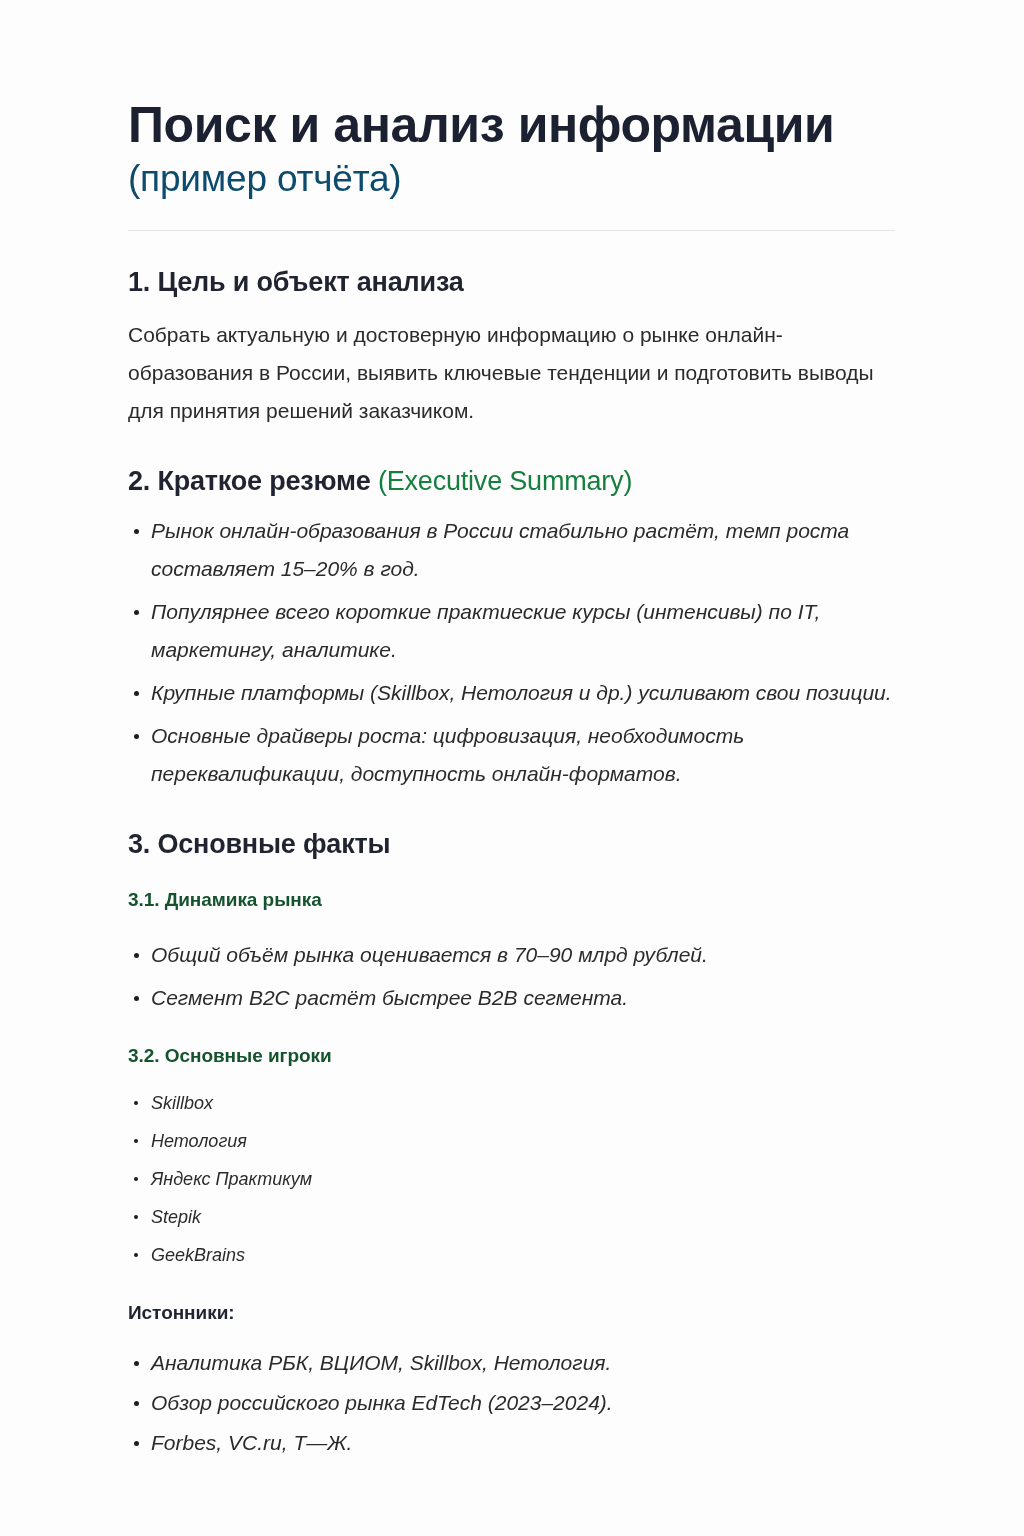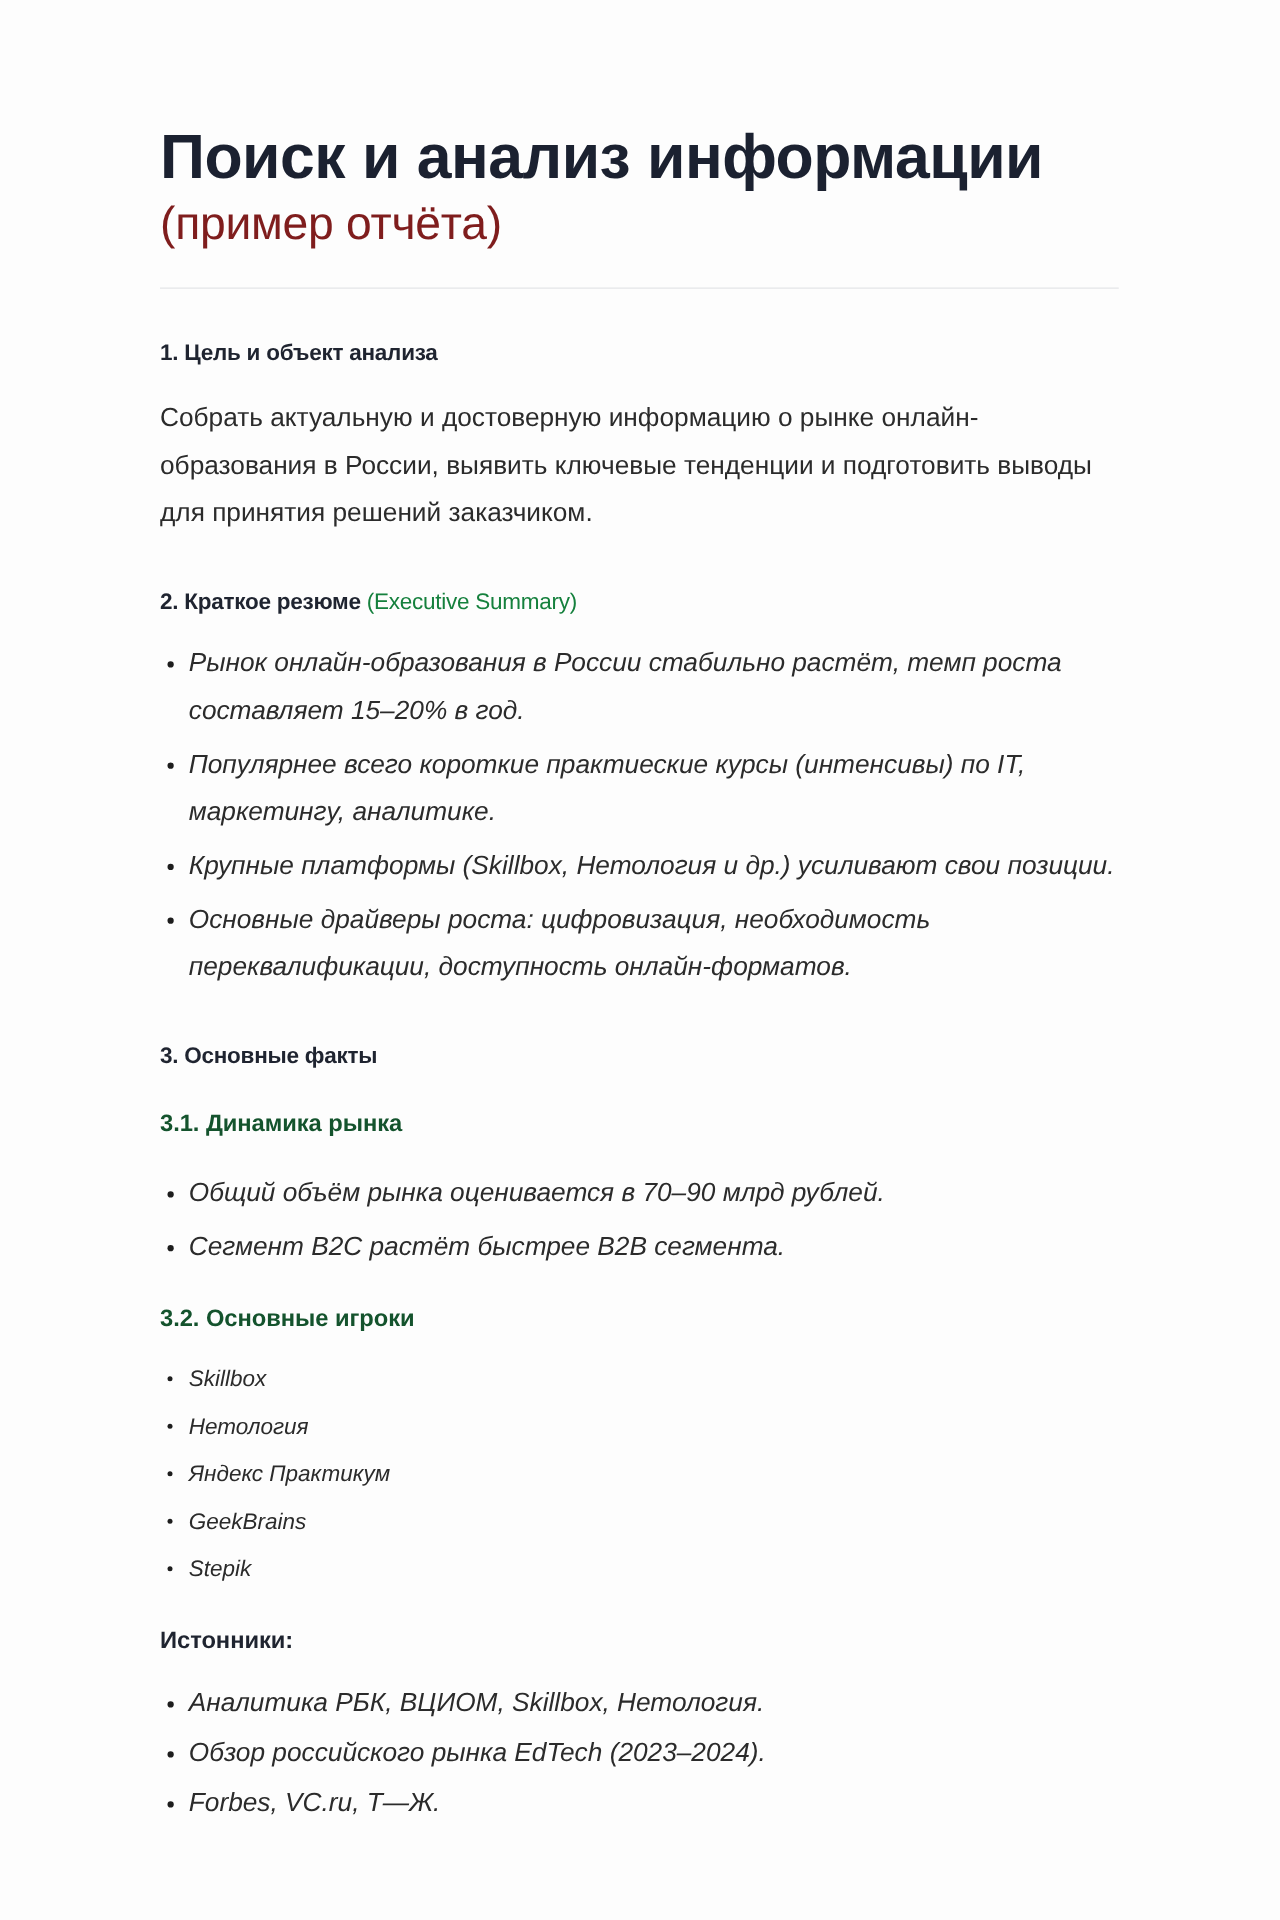--- a/index.html
+++ b/index.html
@@ -32,34 +32,34 @@
     font-weight: bold;
     letter-spacing: -0.4px;
     color: #1b2130;
   }
   .doc-subtitle {
     margin: 2px 0 0 0;
     font-size: 37px;
     line-height: 46px;
     font-weight: normal;
     letter-spacing: -0.2px;
-    color: #7f1d1d;
+    color: #0c4a6e;
   }
   .divider {
     margin: 28px 0 0 0;
     height: 1px;
     background: #e4e5e8;
     border: 0;
     width: 767px;
   }
 
   
   .section-heading {
     margin: 34px 0 0 0;
-    font-size: 18px;
+    font-size: 27px;
     line-height: 34px;
     font-weight: bold;
     letter-spacing: -0.2px;
     color: #1f2430;
   }
   .section-heading .normal-tail {
     font-weight: normal;
     color: #15803d;
   }
   .sub-heading {
@@ -181,22 +181,22 @@
     <li>Общий объём рынка оценивается в 70–90 млрд рублей.</li>
     <li>Сегмент B2C растёт быстрее B2B сегмента.</li>
   </ul>
 
   <h3 class="sub-heading">3.2. Основные игроки</h3>
 
   <ul class="bullet-list small tight">
     <li>Skillbox</li>
     <li>Нетология</li>
     <li>Яндекс Практикум</li>
+    <li>Stepik</li>
     <li>GeekBrains</li>
-    <li>Stepik</li>
   </ul>
 
   <h3 class="sources-heading">Истонники:</h3>
 
   <ul class="bullet-list sources tight">
     <li>Аналитика РБК, ВЦИОМ, Skillbox, Нетология.</li>
     <li>Обзор российского рынка EdTech (2023–2024).</li>
     <li>Forbes, VC.ru, Т—Ж.</li>
   </ul>
 

